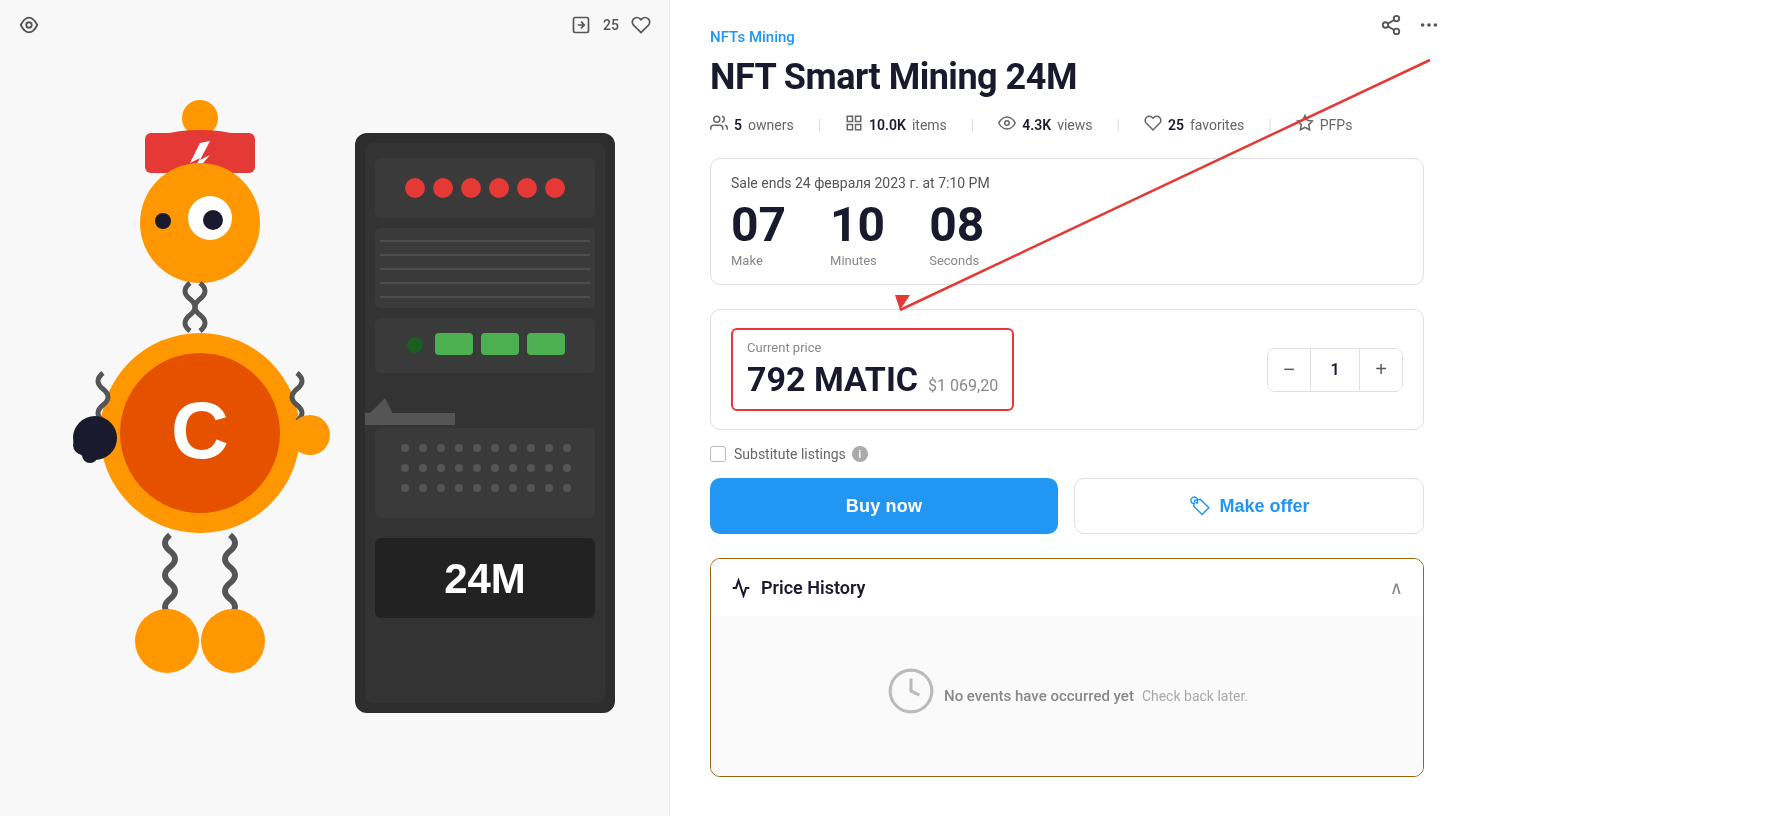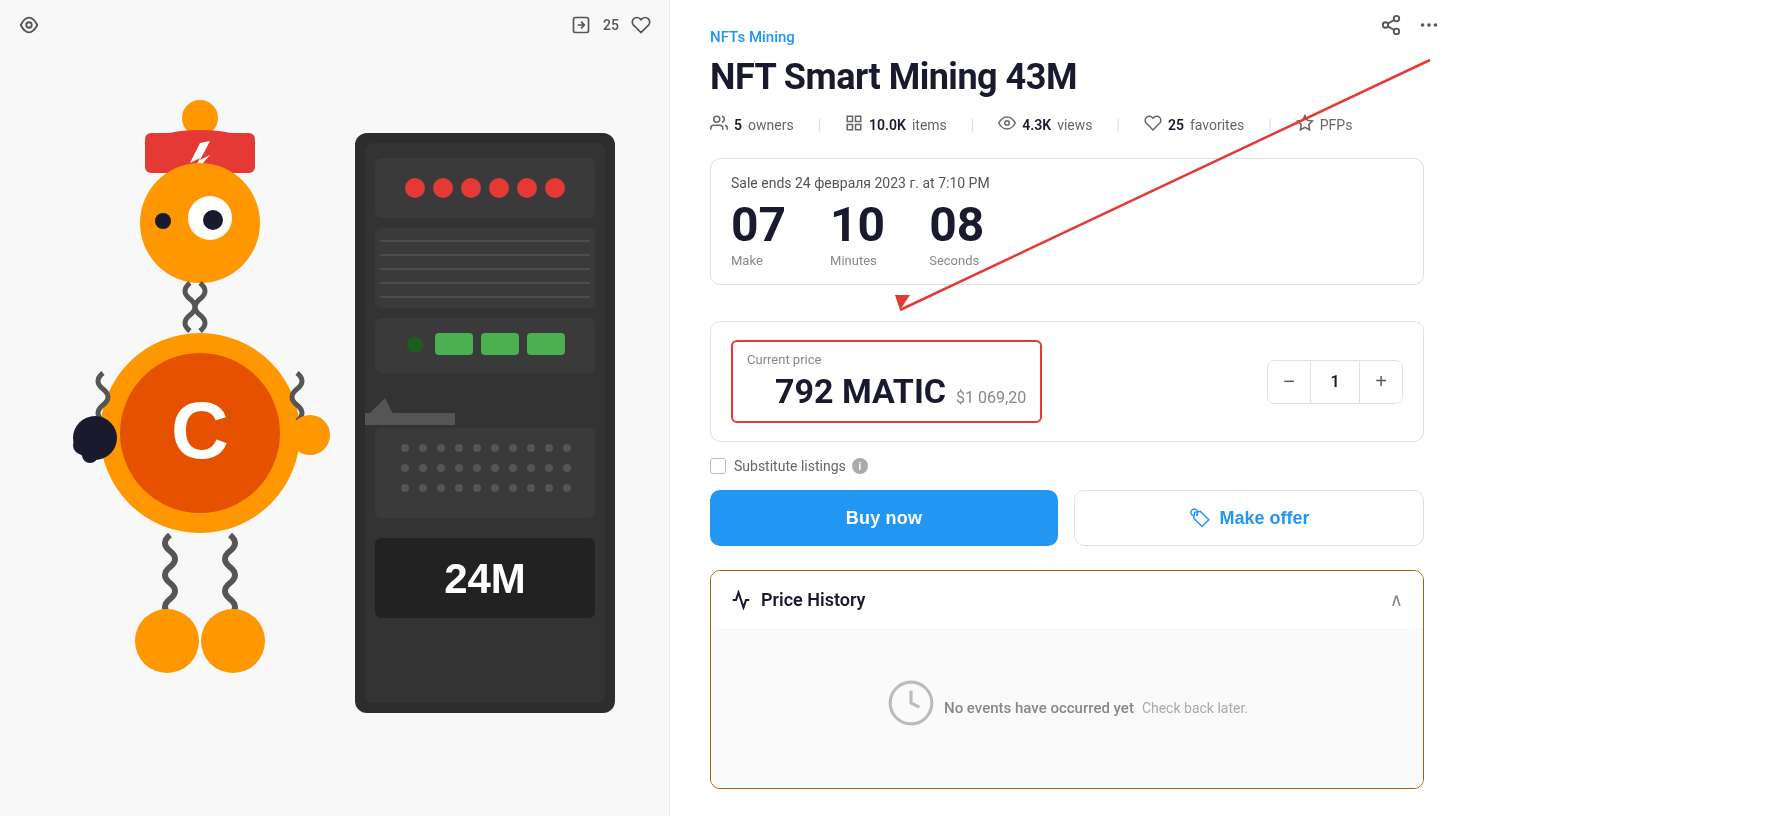--- a/index.html
+++ b/index.html
@@ -133,21 +133,21 @@
 
     .stat-divider {
       color: #ddd;
     }
 
     
     .sale-box {
       border: 1px solid #e0e0e0;
       border-radius: 10px;
       padding: 16px 20px;
-      margin-bottom: 36px;
+      margin-bottom: 24px;
       background: #fff;
       max-width: 900px;
     }
 
     .sale-ends-text {
       font-size: 14px;
       color: #555;
       margin-bottom: 10px;
     }
 
@@ -197,21 +197,20 @@
     .current-price-label {
       font-size: 13px;
       color: #888;
       margin-bottom: 4px;
     }
 
     .price-value-row {
       display: flex;
       align-items: baseline;
       gap: 10px;
-      margin-left: 28px;
     }
 
     .price-main {
       font-size: 34px;
       font-weight: 700;
       color: #1a1a2e;
     }
 
     .price-usd {
       font-size: 16px;
@@ -585,21 +584,21 @@
             <circle cx="12" cy="12" r="2"></circle>
             <circle cx="19" cy="12" r="2"></circle>
         </svg>
       </button>
     </div>
 
     <div class="content-area">
 
       <div class="breadcrumb">NFTs Mining</div>
 
-      <h1 class="nft-title">NFT Smart Mining 43M</h1>
+      <h1 class="nft-title">NFT Smart Mining 24M</h1>
 
       <div class="stats-row">
         <div class="stat-item">
           <span class="stat-icon">
             <svg width="18" height="18" viewBox="0 0 24 24" fill="none" stroke="#666" stroke-width="2">
               <path d="M17 21v-2a4 4 0 0 0-4-4H5a4 4 0 0 0-4 4v2"></path>
               <circle cx="9" cy="7" r="4"></circle>
               <path d="M23 21v-2a4 4 0 0 0-3-3.87"></path>
               <path d="M16 3.13a4 4 0 0 1 0 7.75"></path>
             </svg>

